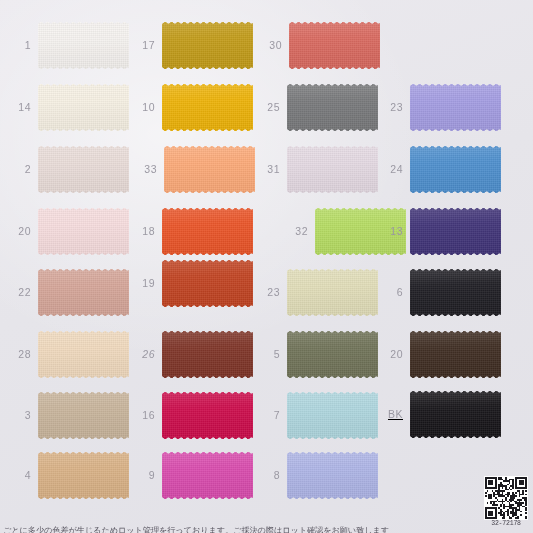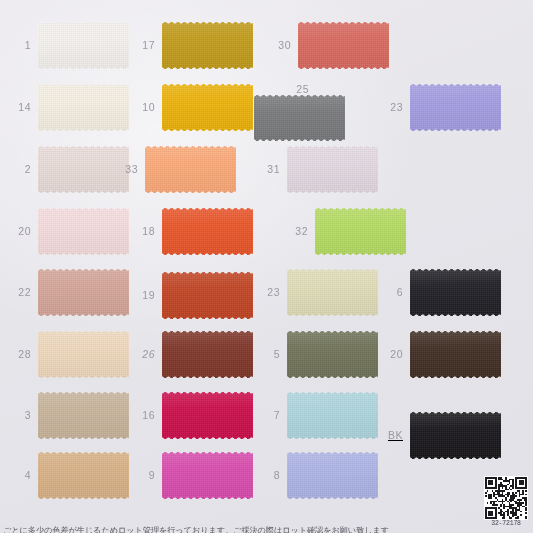--- a/index.html
+++ b/index.html
@@ -208,33 +208,33 @@
         <div class="swatch-wrap">
           <div class="swatch" style="background: rgb(194, 155, 23);"></div>
         </div>
       </div>
       <div class="cell" style="left: 129px; top: 84px;">
         <div class="cell-label">10</div>
         <div class="swatch-wrap">
           <div class="swatch" style="background: rgb(237, 178, 6);"></div>
         </div>
       </div>
-      <div class="cell" style="left: 112px; top: 146px;">
+      <div class="cell" style="left: 131px; top: 146px;">
         <div class="cell-label">33</div>
         <div class="swatch-wrap">
           <div class="swatch" style="background: rgb(252, 169, 119);"></div>
         </div>
       </div>
       <div class="cell" style="left: 129px; top: 208px;">
         <div class="cell-label">18</div>
         <div class="swatch-wrap">
           <div class="swatch" style="background: rgb(234, 83, 38);"></div>
         </div>
       </div>
-      <div class="cell" style="left: 129px; top: 272px;">
+      <div class="cell" style="left: 129px; top: 260px;">
         <div class="cell-label">19</div>
         <div class="swatch-wrap">
           <div class="swatch" style="background: rgb(193, 66, 32);"></div>
         </div>
       </div>
       <div class="cell" style="left: 129px; top: 331px; font-style: italic;">
         <div class="cell-label">26</div>
         <div class="swatch-wrap">
           <div class="swatch" style="background: rgb(126, 51, 38);"></div>
         </div>
@@ -244,27 +244,27 @@
         <div class="swatch-wrap">
           <div class="swatch" style="background: rgb(204, 10, 74);"></div>
         </div>
       </div>
       <div class="cell" style="left: 129px; top: 452px;">
         <div class="cell-label">9</div>
         <div class="swatch-wrap">
           <div class="swatch" style="background: rgb(217, 74, 173);"></div>
         </div>
       </div>
-      <div class="cell" style="left: 265px; top: 22px;">
+      <div class="cell" style="left: 256px; top: 22px;">
         <div class="cell-label">30</div>
         <div class="swatch-wrap">
           <div class="swatch" style="background: rgb(217, 104, 94);"></div>
         </div>
       </div>
-      <div class="cell" style="left: 254px; top: 84px; flex-direction: column;">
+      <div class="cell" style="left: 254px; top: 84px;">
         <div class="cell-label">25</div>
         <div class="swatch-wrap">
           <div class="swatch" style="background: rgb(119, 120, 122);"></div>
         </div>
       </div>
       <div class="cell" style="left: 254px; top: 146px;">
         <div class="cell-label">31</div>
         <div class="swatch-wrap">
           <div class="swatch" style="background: rgb(228, 217, 226);"></div>
         </div>
@@ -298,33 +298,45 @@
         <div class="swatch-wrap">
           <div class="swatch" style="background: rgb(173, 180, 230);"></div>
         </div>
       </div>
       <div class="cell" style="left: 377px; top: 84px;">
         <div class="cell-label">23</div>
         <div class="swatch-wrap">
           <div class="swatch" style="background: rgb(163, 156, 226);"></div>
         </div>
       </div>
+      <div class="cell" style="left: 377px; top: 146px;">
+        <div class="cell-label">24</div>
+        <div class="swatch-wrap">
+          <div class="swatch" style="background: rgb(76, 142, 205);"></div>
+        </div>
+      </div>
+      <div class="cell" style="left: 377px; top: 208px;">
+        <div class="cell-label">13</div>
+        <div class="swatch-wrap">
+          <div class="swatch" style="background: rgb(63, 50, 119);"></div>
+        </div>
+      </div>
       <div class="cell" style="left: 377px; top: 269px;">
         <div class="cell-label">6</div>
         <div class="swatch-wrap">
           <div class="swatch" style="background: rgb(29, 28, 34);"></div>
         </div>
       </div>
       <div class="cell" style="left: 377px; top: 331px;">
         <div class="cell-label">20</div>
         <div class="swatch-wrap">
           <div class="swatch" style="background: rgb(61, 43, 32);"></div>
         </div>
       </div>
-      <div class="cell" style="left: 377px; top: 412px; text-decoration: underline;">
+      <div class="cell" style="left: 377px; top: 391px; text-decoration: underline;">
         <div class="cell-label">BK</div>
         <div class="swatch-wrap">
           <div class="swatch" style="background: rgb(21, 19, 23);"></div>
         </div>
       </div>
     </div>
 
   <div id="qr-block">
     <svg id="qr-code" viewBox="0 0 25 25" shape-rendering="crispEdges" aria-hidden="true">
         <rect width="25" height="25" fill="#ffffff"></rect>

